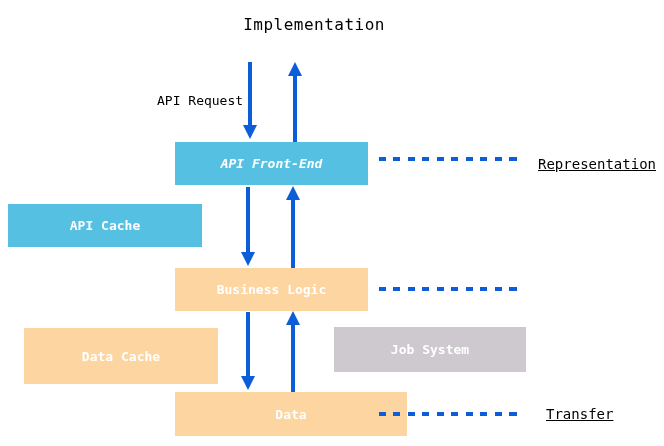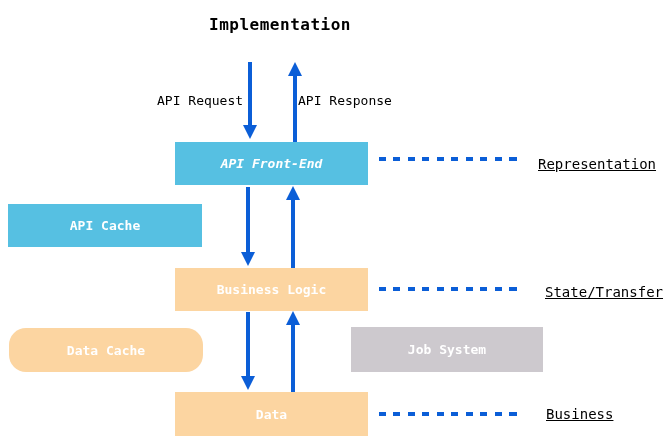--- a/index.html
+++ b/index.html
@@ -6,45 +6,45 @@
   html,body { background:#ffffff; }
   .canvas {
     position:relative;
     width:664px; height:446px;
     background:#ffffff;
     font-family:"DejaVu Sans Mono", monospace;
     overflow:hidden;
   }
   .title {
     position:absolute; left:175px; top:15px; width:210px;
-    text-align:center;
-    font-size:16px; font-weight:bold; color:#000000;
+    text-align:right;
+    font-size:16px; font-weight:normal; color:#000000;
     letter-spacing:0.5px;
   }
   .flow-label {
     position:absolute;
     font-size:13px; color:#000000; white-space:nowrap;
   }
   .flow-label.request  { left:157px; top:93px; }
   .flow-label.response { left:298px; top:93px; }
   .box {
     position:absolute;
     display:flex; align-items:center; justify-content:center;
     color:#ffffff; font-size:13px; font-weight:bold;
     white-space:nowrap;
   }
   .cyan   { background:#56C0E2; }
   .orange { background:#FCD5A1; }
   .gray   { background:#CDC9CE; }
   .box.api-front-end  { left:175px; top:142px; width:193px; height:43px;font-style:italic; }
   .box.api-cache      { left:8px;   top:204px; width:194px; height:43px; }
   .box.business-logic { left:175px; top:268px; width:193px; height:43px; }
-  .box.data-cache     { left:9px;   top:328px; width:194px; height:44px;border-radius:17px; }
-  .box.job-system     { left:351px; top:327px; width:192px; height:45px; }
-  .box.data           { left:175px; top:392px; width:193px; height:44px; }
+  .box.data-cache     { left:24px;   top:328px; width:194px; height:56px; }
+  .box.job-system     { left:334px; top:327px; width:192px; height:45px; }
+  .box.data           { left:175px; top:392px; width:232px; height:44px; }
 
   .arrow { position:absolute; width:14px; }
   .arrow .shaft { position:absolute; left:5px; width:4px; background:#0B5ED7; }
   .arrow .head  { position:absolute; left:0; width:0; height:0;
                   border-left:7px solid transparent; border-right:7px solid transparent; }
   .arrow.down .shaft { top:0; bottom:12px; }
   .arrow.down .head  { bottom:0; border-top:14px solid #0B5ED7; }
   .arrow.up .shaft   { top:12px; bottom:0; }
   .arrow.up .head    { top:0; border-bottom:14px solid #0B5ED7; }
 
@@ -73,21 +73,20 @@
   .layer-label.l3 { left:546px; top:406px; }
 </style>
 </head>
 <body>
 
 <div class="canvas">
 
   <div class="title">Implementation</div>
 
   <div class="flow-label request">API Request</div>
-  <div class="flow-label response">API Response</div>
 
   <div class="arrow down a-top-down">
     <i class="shaft"></i>
     <i class="head"></i>
   </div>
   <div class="arrow up a-top-up">
     <i class="shaft"></i>
     <i class="head"></i>
   </div>
   <div class="arrow down a-mid-down">
@@ -124,16 +123,15 @@
   </div>
   <div class="box orange data">
     <span>Data</span>
   </div>
 
   <div class="dash-line l1"></div>
   <div class="dash-line l2"></div>
   <div class="dash-line l3"></div>
 
   <div class="layer-label l1">Representation</div>
-  <div class="layer-label l2">State/Transfer</div>
-  <div class="layer-label l3">Business</div>
+  <div class="layer-label l3">Transfer</div>
 
 </div>
 
 </body></html>

